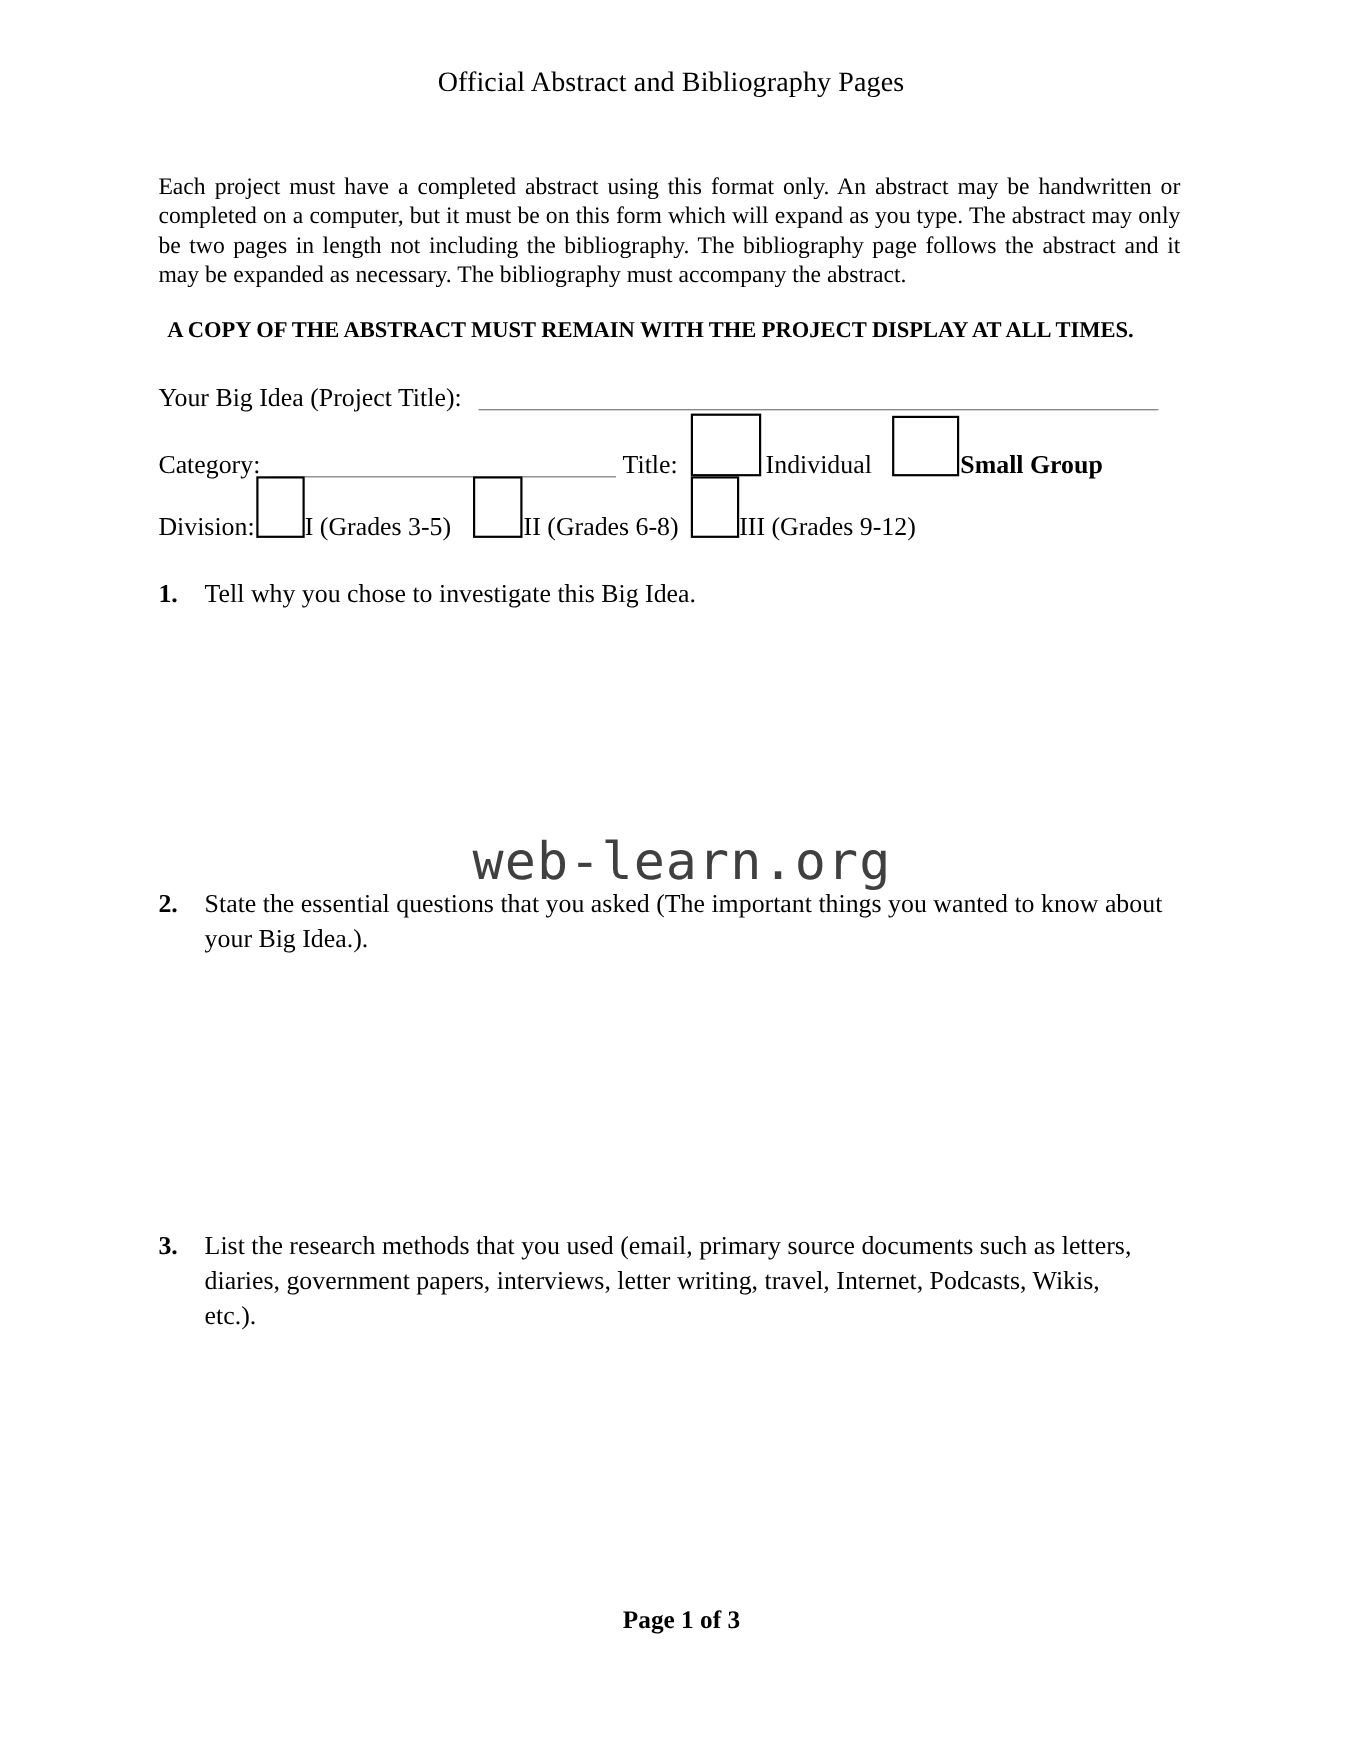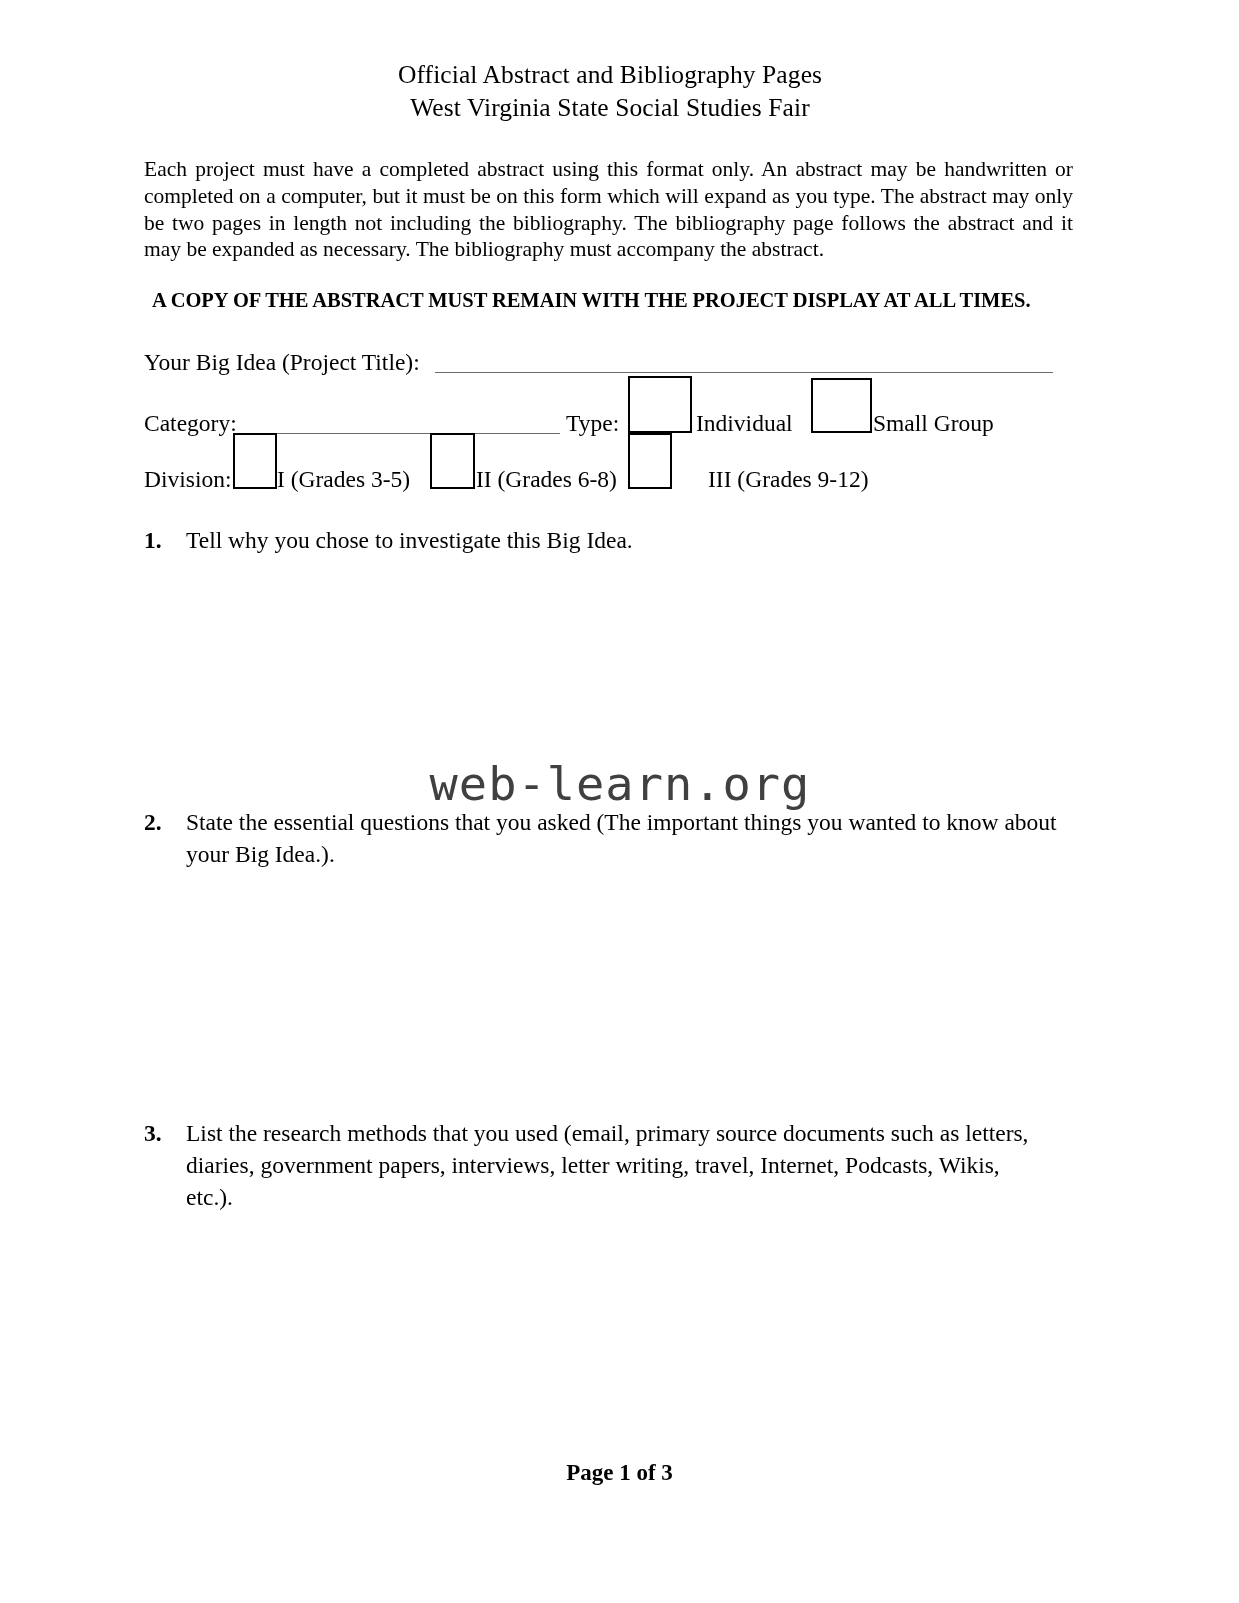--- a/index.html
+++ b/index.html
@@ -136,53 +136,52 @@
     font-weight: bold;
   }
 </style>
 </head>
 <body>
 
 <div class="page">
 
   <div class="title-block">
     <div class="title-line">Official Abstract and Bibliography Pages</div>
-    <div class="title-line">West Virginia State Social Studies Fair</div>
   </div>
 
   <div class="intro">Each project must have a completed abstract using this format only.  An abstract may be handwritten or completed on a computer, but it must be on this form which will expand as you type.  The abstract may only be two pages in length not including the bibliography. The bibliography page follows the abstract and it may be expanded as necessary. The bibliography must accompany the abstract.</div>
 
   <div class="notice">A COPY OF THE ABSTRACT MUST REMAIN WITH THE PROJECT DISPLAY AT ALL TIMES.</div>
 
   <div class="form-area">
 
     <span class="lbl" style="left:144px; top:348px;">Your Big Idea (Project Title):</span>
     <span class="blank-line" style="left:435px; top:372px; width:618px;"></span>
 
     <span class="lbl" style="left:144px; top:409px;">Category:</span>
     <span class="blank-line" style="left:243px; top:433px; width:317px;"></span>
 
-    <span class="lbl" style="left:566px; top:409px;">Type:</span>
+    <span class="lbl" style="left:566px; top:409px;">Title:</span>
 
     <span class="checkbox" style="left:628px; top:376px; width:64px; height:57px;"></span>
     <span class="lbl" style="left:696px; top:409px;">Individual</span>
 
     <span class="checkbox" style="left:811px; top:378px; width:61px; height:55px;"></span>
-    <span class="lbl" style="left:873px; top:409px;">Small Group</span>
+    <span class="lbl" style="left:873px; top:409px;font-weight:bold;">Small Group</span>
 
     <span class="lbl" style="left:144px; top:465px;">Division:</span>
 
     <span class="checkbox" style="left:233px; top:433px; width:44px; height:56px;"></span>
     <span class="lbl" style="left:277px; top:465px;">I (Grades 3-5)</span>
 
     <span class="checkbox" style="left:430px; top:433px; width:45px; height:56px;"></span>
     <span class="lbl" style="left:476px; top:465px;">II (Grades 6-8)</span>
 
     <span class="checkbox" style="left:628px; top:433px; width:44px; height:56px;"></span>
-    <span class="lbl" style="left:672px; top:465px;padding-left:36px;">III (Grades 9-12)</span>
+    <span class="lbl" style="left:672px; top:465px;">III (Grades 9-12)</span>
 
   </div>
 
   <div class="q" style="left:144px; top:524px; width:900px;">
     <span class="num">1.</span>
     <span class="txt">Tell why you chose to investigate this Big Idea.</span>
   </div>
 
   <div class="q" style="left:144px; top:806px; width:920px;">
     <span class="num">2.</span>

